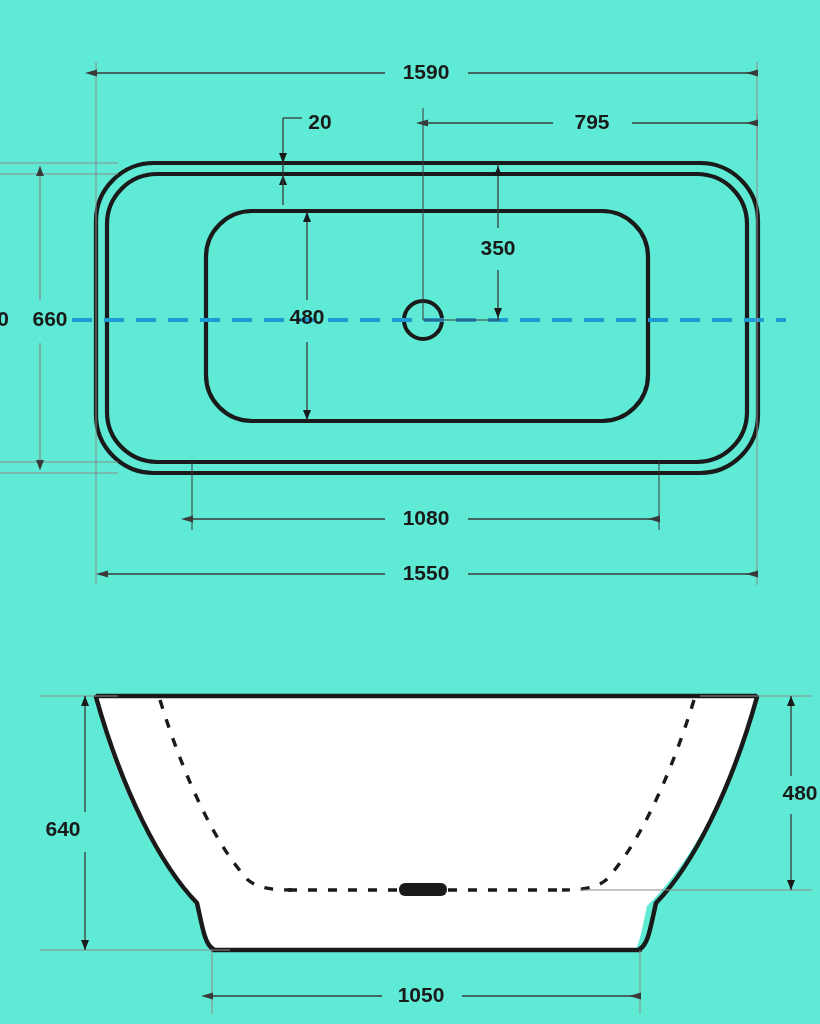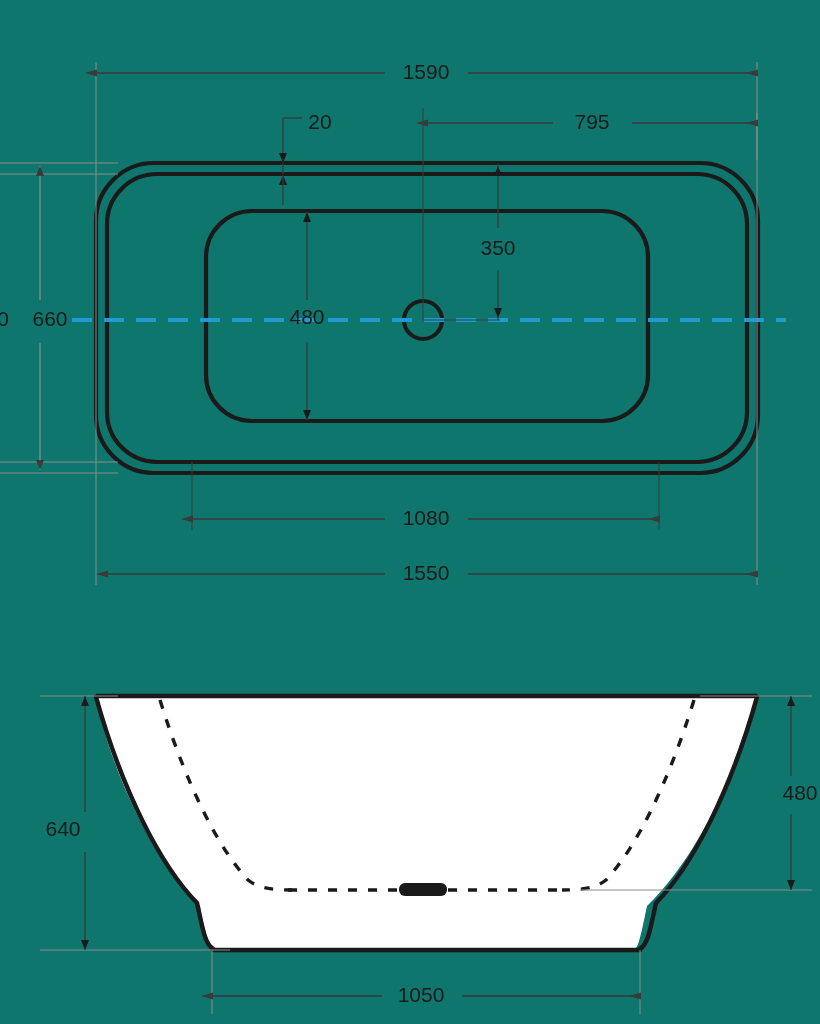--- a/index.html
+++ b/index.html
@@ -7,22 +7,23 @@
     padding: 0;
     background: #ffffff;
   }
   body {
     font-family: "Liberation Sans", sans-serif;
   }
   #drawing-root {
     position: relative;
     width: 820px;
     height: 1024px;
-    background: #0f766e;
+    background: #5eead4;
     overflow: hidden;
+    font-weight: bold;
   }
   svg.sheet {
     position: absolute;
     top: 0;
     left: 0;
     width: 820px;
     height: 1024px;
     display: block;
   }
   text.dim {

